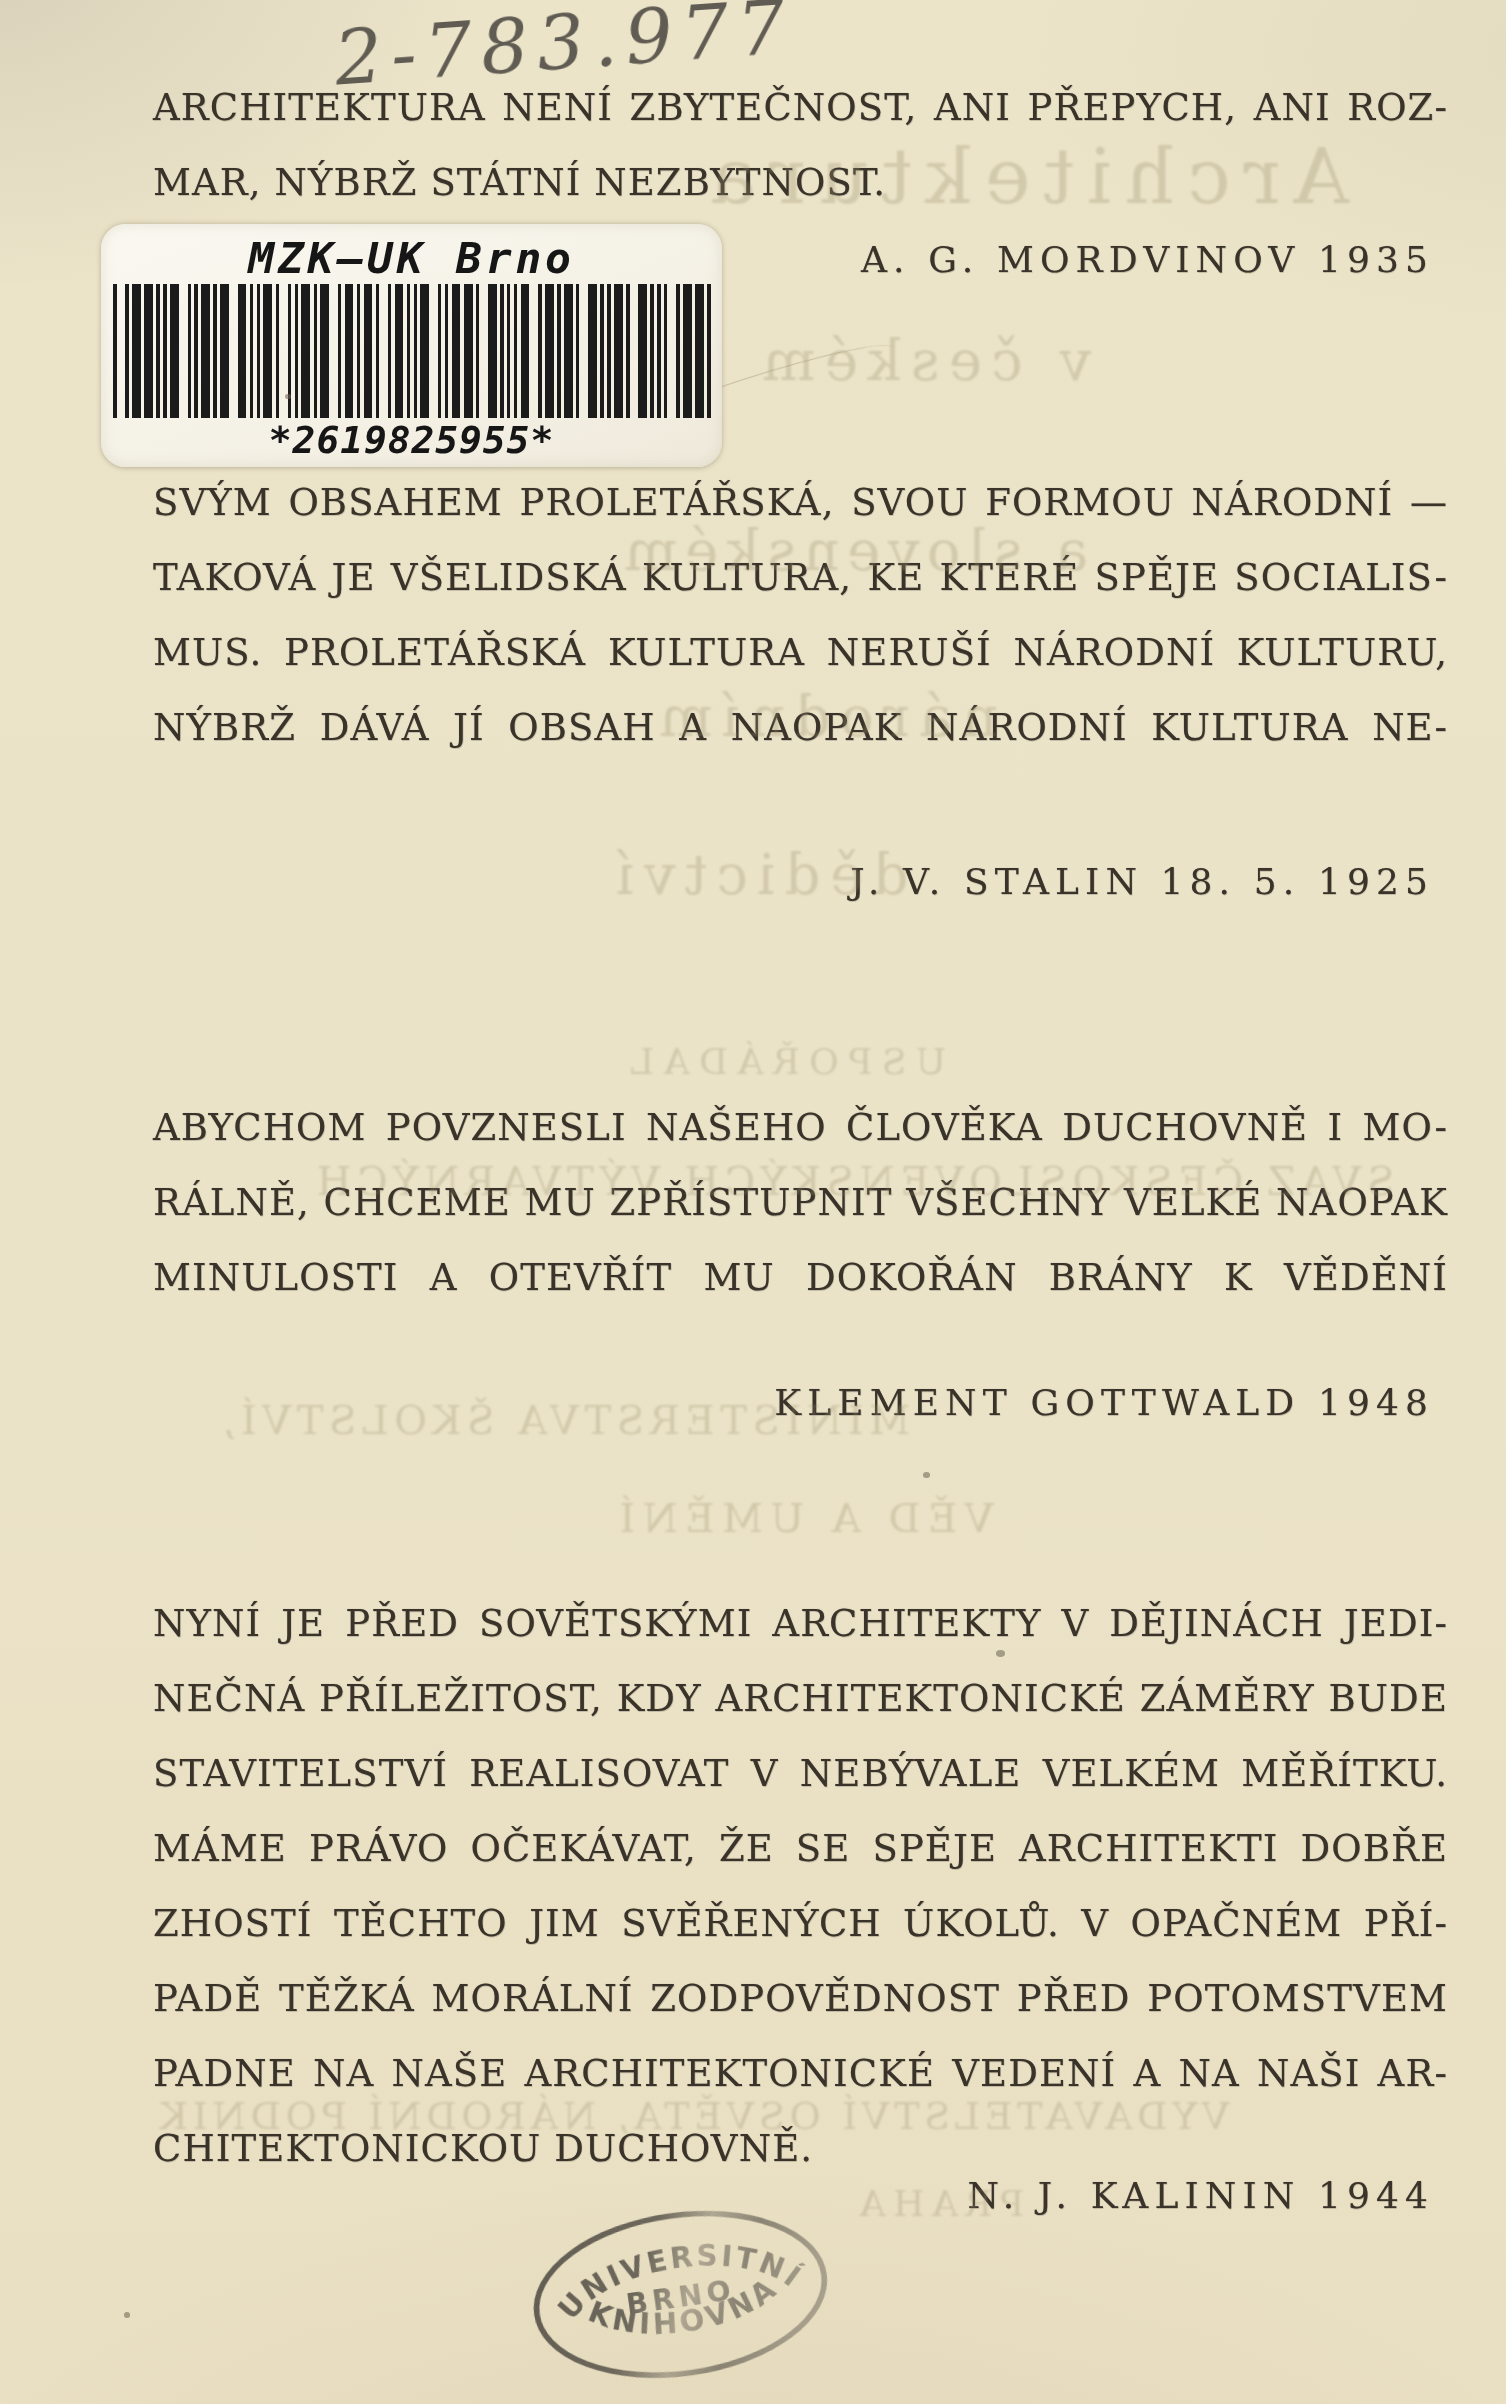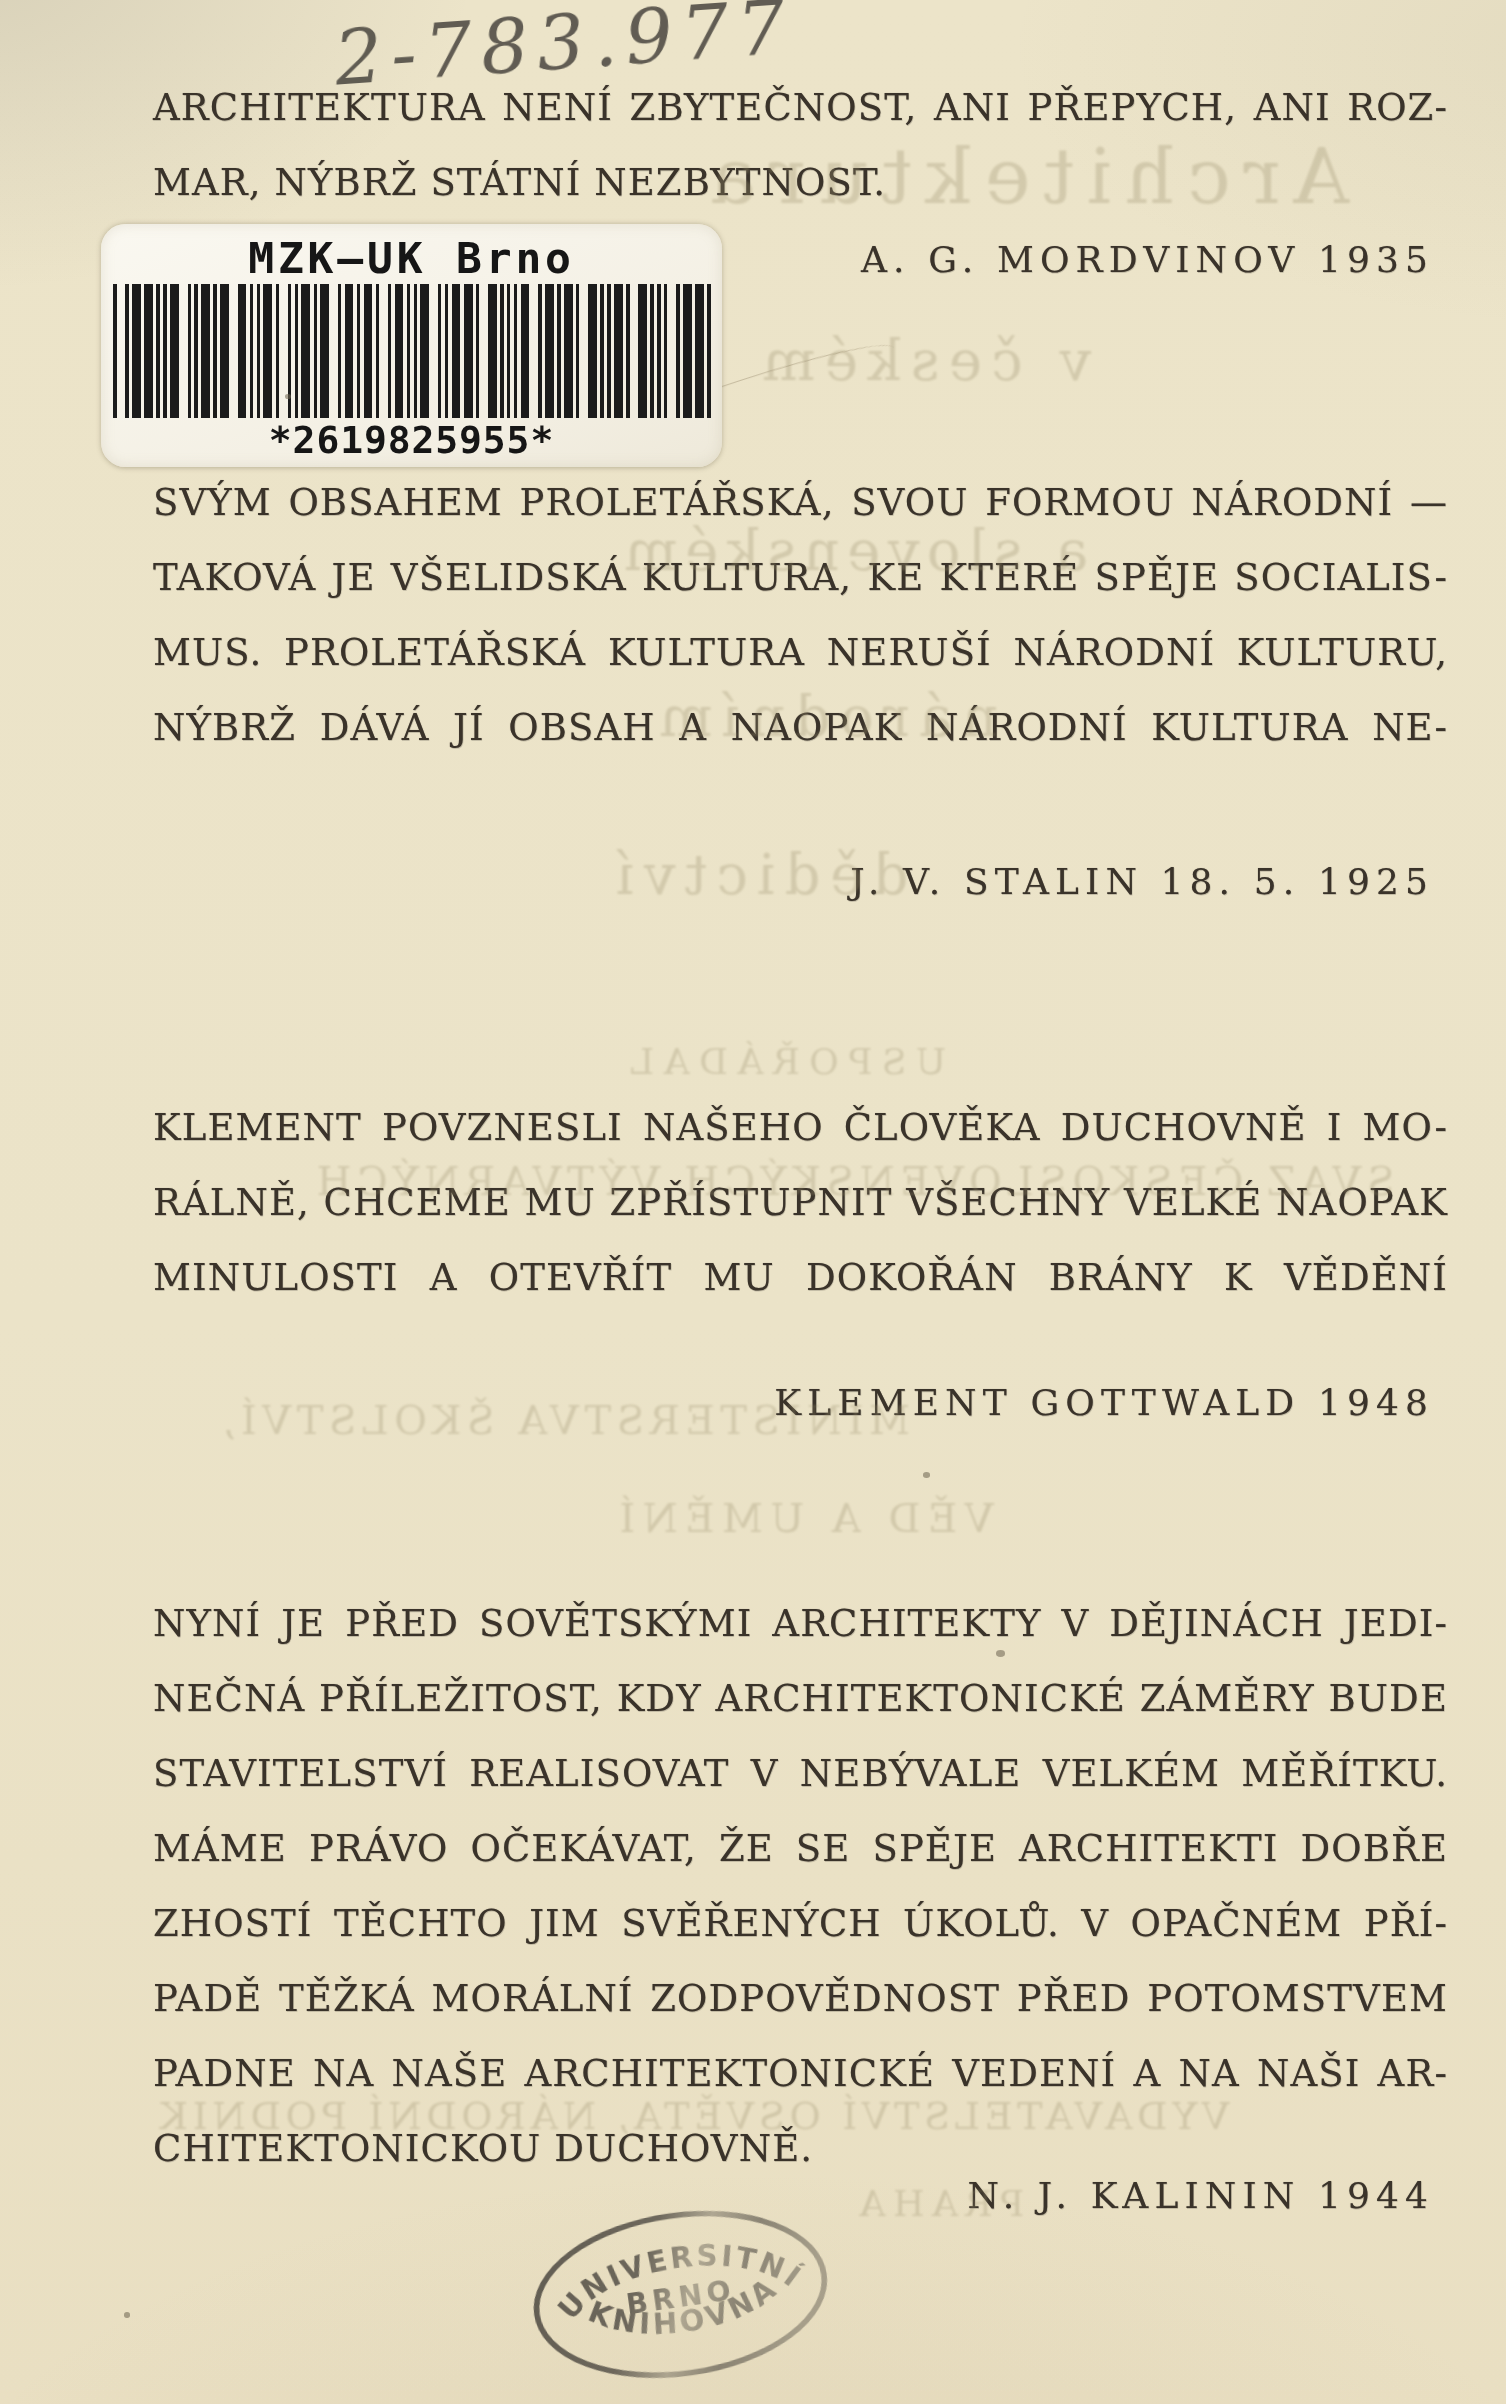--- a/index.html
+++ b/index.html
@@ -39,20 +39,21 @@
     font-size:36px;letter-spacing:.17em;white-space:nowrap;
     text-shadow:0 0 0.9px rgba(58,51,42,.40), 0.6px 0.8px 0 rgba(58,51,42,.18);
   }
   .a1{top:242px;} .a2{top:864px;} .a3{top:1385px;} .a4{top:2178px;}
   
   .sticker{
     position:absolute;left:101px;top:224px;width:621px;height:243px;
     background:linear-gradient(160deg,#faf8f1 0%,#f3efe3 70%,#eee9da 100%);
     border-radius:24.5px;
     box-shadow:0 0.9px 5.6px rgba(90,80,55,.35), inset 0 0 13px rgba(180,170,140,.25);
+    font-style:italic;
   }
   .sticker-title{
     margin-top:9.4px;text-align:center;
     font-family:"DejaVu Sans Mono","Liberation Mono",monospace;
     font-weight:bold;font-size:43px;letter-spacing:3.8px;color:#161616;
   }
   .bars{
     position:absolute;left:12.2px;top:60px;width:597px;height:134px;
     display:flex;align-items:stretch;
   }
@@ -97,21 +98,21 @@
       <div class="line fill">ARCHITEKTURA NENÍ ZBYTEČNOST, ANI PŘEPYCH, ANI ROZ-</div>
       <div class="line">MAR, NÝBRŽ STÁTNÍ NEZBYTNOST.</div>
     </section>
   <section class="quote q2">
       <div class="line fill">SVÝM OBSAHEM PROLETÁŘSKÁ, SVOU FORMOU NÁRODNÍ —</div>
       <div class="line fill">TAKOVÁ JE VŠELIDSKÁ KULTURA, KE KTERÉ SPĚJE SOCIALIS-</div>
       <div class="line fill">MUS. PROLETÁŘSKÁ KULTURA NERUŠÍ NÁRODNÍ KULTURU,</div>
       <div class="line fill">NÝBRŽ DÁVÁ JÍ OBSAH A NAOPAK NÁRODNÍ KULTURA NE-</div>
     </section>
   <section class="quote q3">
-      <div class="line fill">KLEMENT POVZNESLI NAŠEHO ČLOVĚKA DUCHOVNĚ I MO-</div>
+      <div class="line fill">ABYCHOM POVZNESLI NAŠEHO ČLOVĚKA DUCHOVNĚ I MO-</div>
       <div class="line fill">RÁLNĚ, CHCEME MU ZPŘÍSTUPNIT VŠECHNY VELKÉ NAOPAK</div>
       <div class="line fill">MINULOSTI A OTEVŘÍT MU DOKOŘÁN BRÁNY K VĚDĚNÍ</div>
     </section>
   <section class="quote q4">
       <div class="line fill">NYNÍ JE PŘED SOVĚTSKÝMI ARCHITEKTY V DĚJINÁCH JEDI-</div>
       <div class="line fill">NEČNÁ PŘÍLEŽITOST, KDY ARCHITEKTONICKÉ ZÁMĚRY BUDE</div>
       <div class="line fill">STAVITELSTVÍ REALISOVAT V NEBÝVALE VELKÉM MĚŘÍTKU.</div>
       <div class="line fill">MÁME PRÁVO OČEKÁVAT, ŽE SE SPĚJE ARCHITEKTI DOBŘE</div>
       <div class="line fill">ZHOSTÍ TĚCHTO JIM SVĚŘENÝCH ÚKOLŮ. V OPAČNÉM PŘÍ-</div>
       <div class="line fill">PADĚ TĚŽKÁ MORÁLNÍ ZODPOVĚDNOST PŘED POTOMSTVEM</div>

